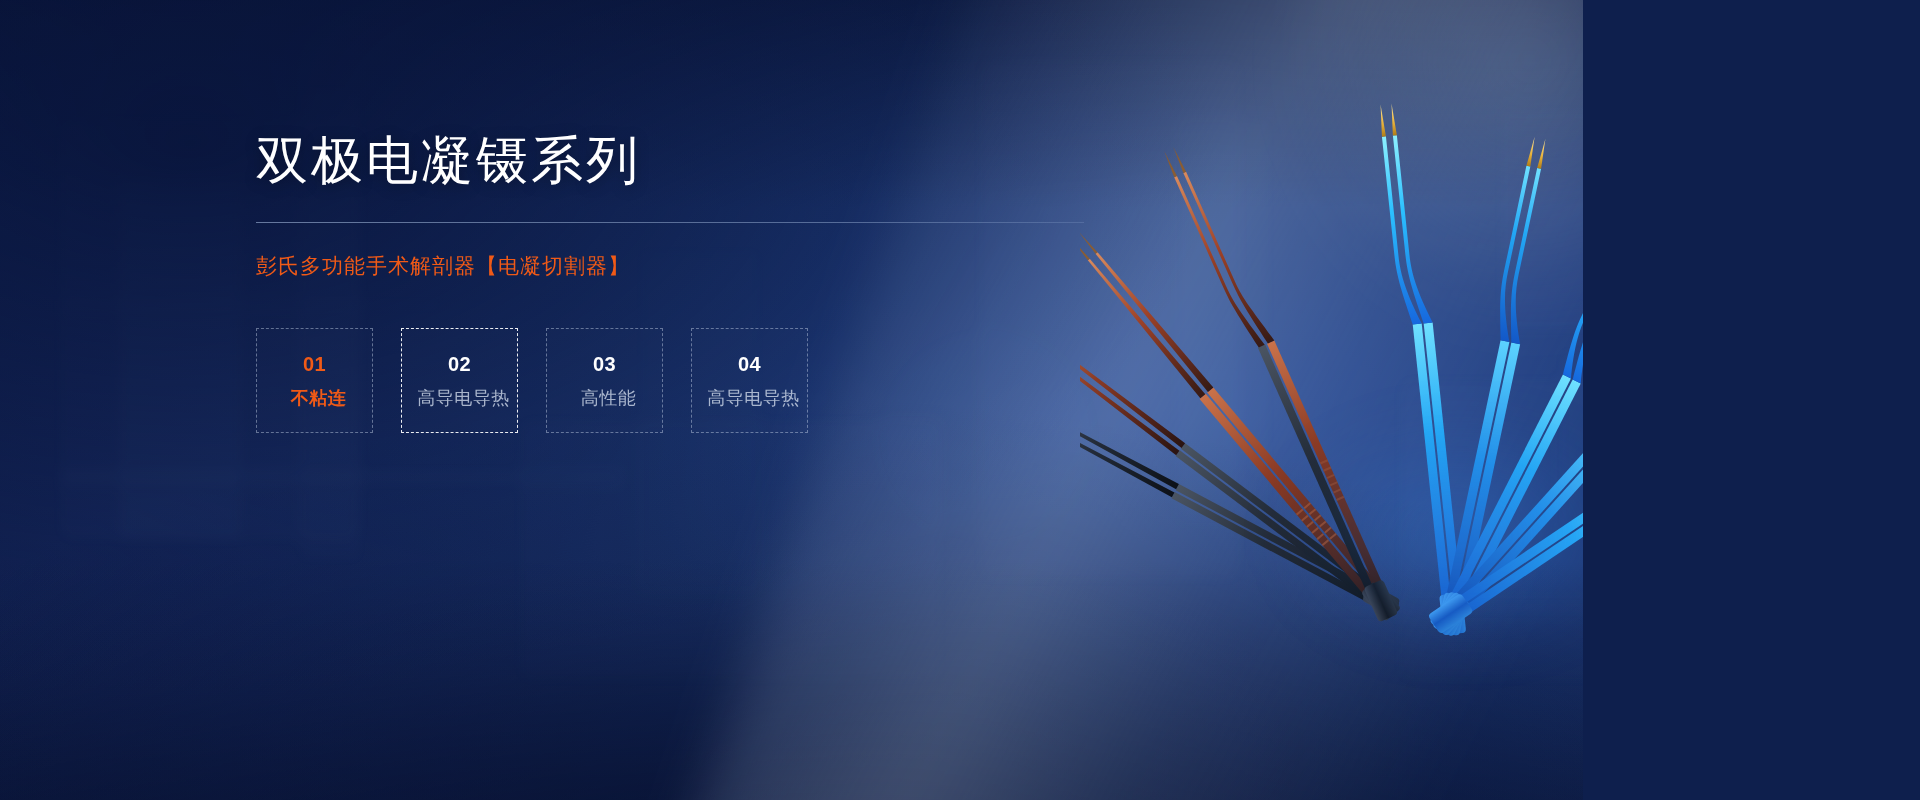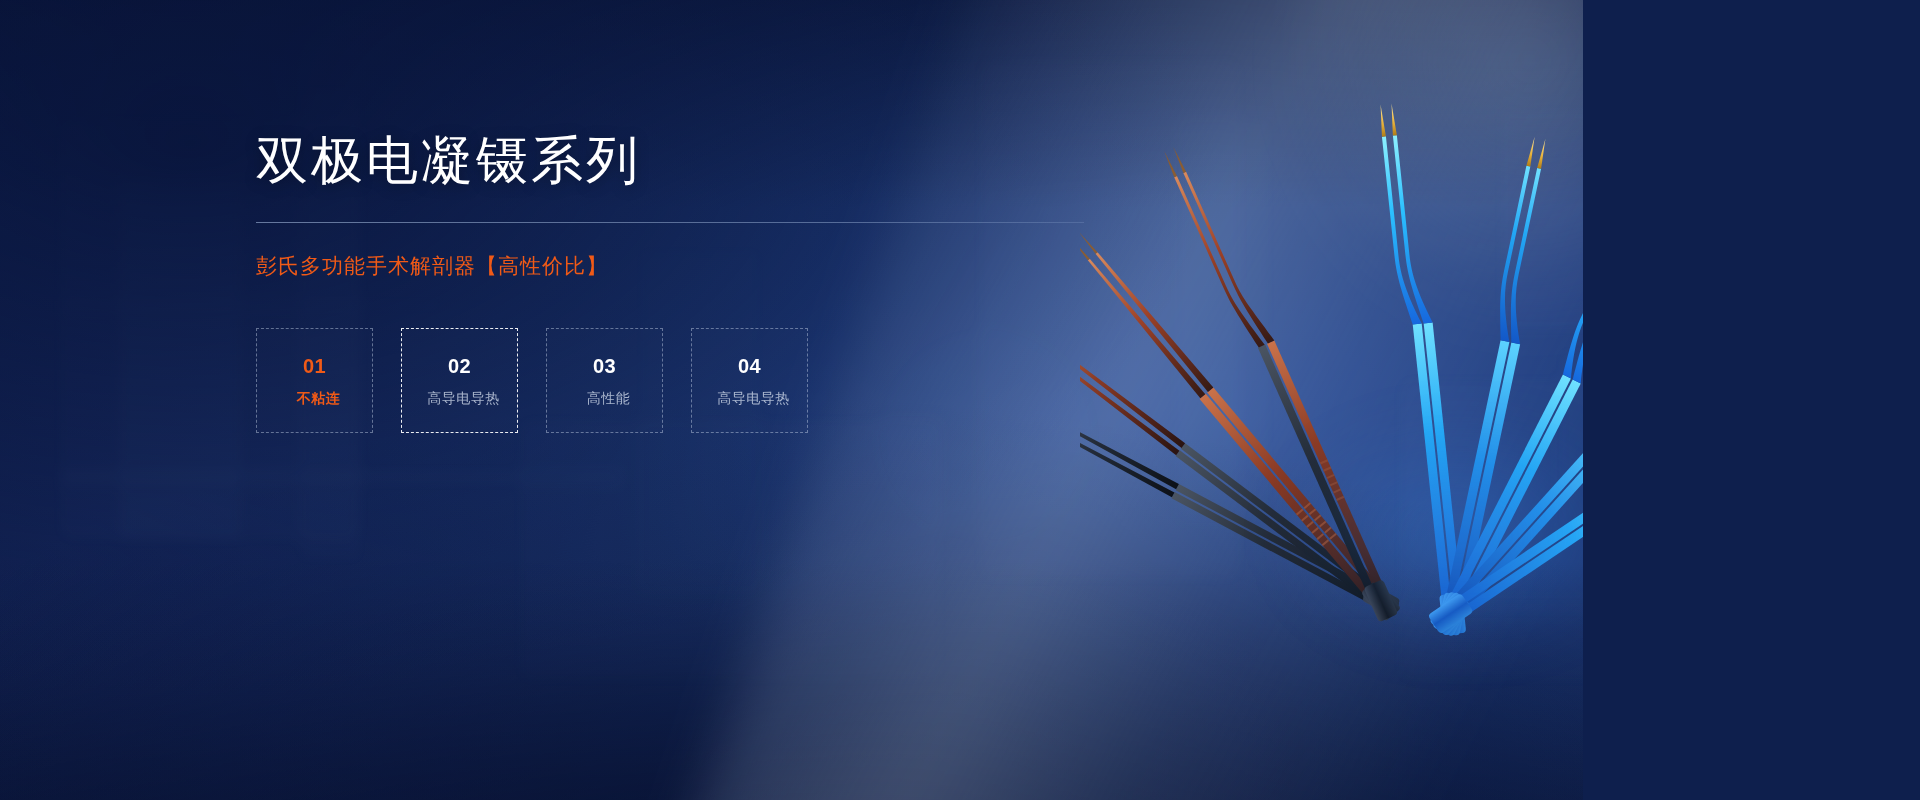--- a/index.html
+++ b/index.html
@@ -130,21 +130,21 @@
   .feature.bright { border-color: rgba(255,255,255,0.92); }
   .feature .f-num {
     font-size: 20px;
     font-weight: 700;
     letter-spacing: 0.5px;
     color: #ffffff;
     line-height: 1;
   }
   .feature .f-label {
     margin-top: 15px;
-    font-size: 14px;
+    font-size: 18px;
     letter-spacing: 0.5px;
     color: rgba(206,216,232,0.80);
     line-height: 1;
     margin-left: 8px;
   }
   .feature.accent .f-num   { color: #f05a17; }
   .feature.accent .f-label { color: #f05a17; font-weight: 700; }
 
   
   .forceps-stage {
@@ -363,21 +363,21 @@
     </svg>
   </div>
 
   <div class="content">
 
     <h1 class="title-cn">双极电凝镊系列</h1>
 
 
     <div class="divider"></div>
 
-    <div class="subtitle">彭氏多功能手术解剖器【高性价比】</div>
+    <div class="subtitle">彭氏多功能手术解剖器【电凝切割器】</div>
 
     <div class="features">
 
       <div class="feature accent">
         <span class="f-num">01</span>
         <span class="f-label">不粘连</span>
       </div>
 
       <div class="feature bright">
         <span class="f-num">02</span>

